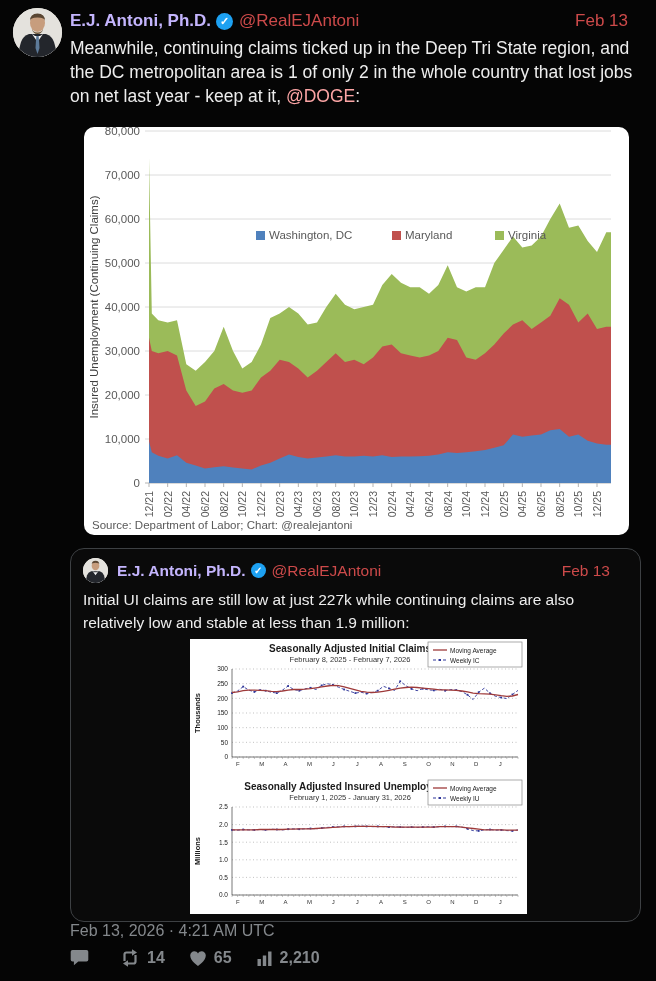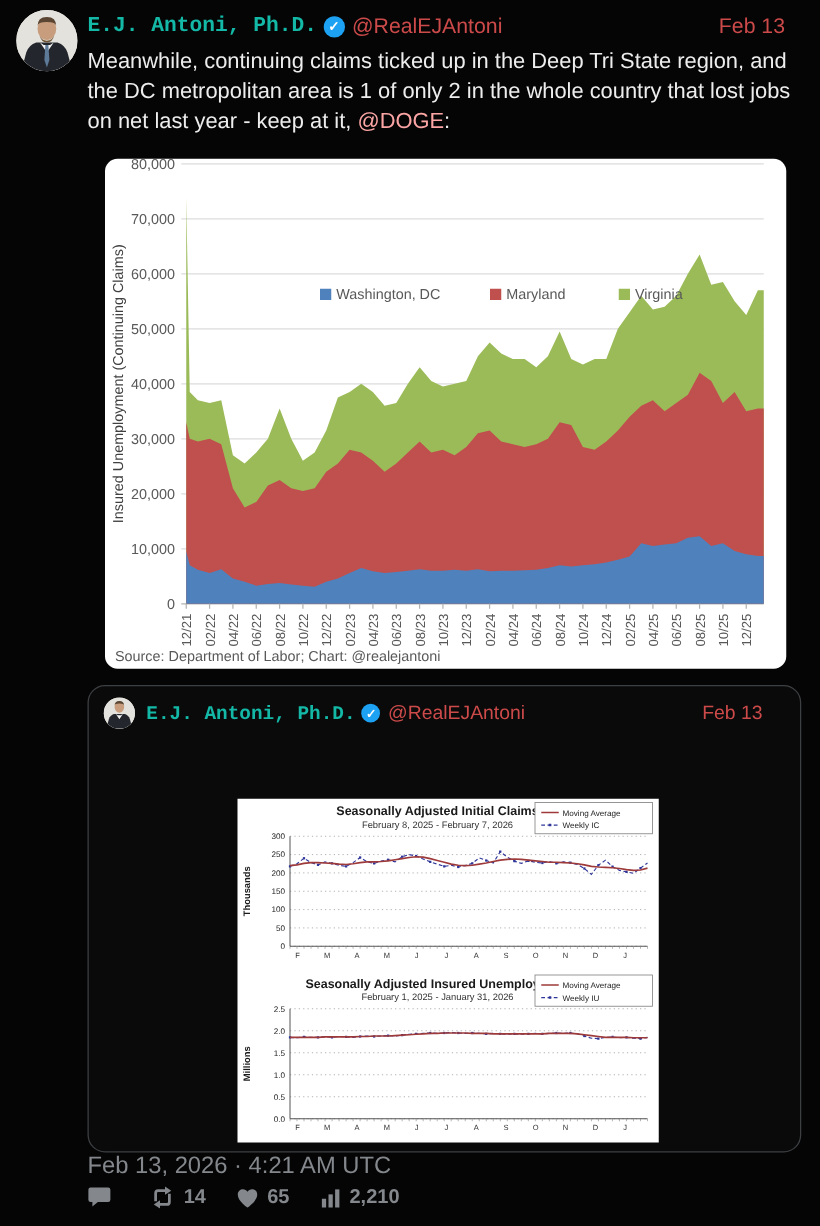--- a/index.html
+++ b/index.html
@@ -9,21 +9,21 @@
     font-family:"Liberation Sans", sans-serif; color:#e9e9e9;
   }
   .avatar-main {
     position:absolute; left:13px; top:8px; width:49px; height:49px;
     border-radius:50%; overflow:hidden; background:#e9e7e2; cursor:pointer;
   }
   .header-main {
     position:absolute; left:70px; top:10px; width:578px; height:22px;
     display:flex; align-items:center; font-size:17px; white-space:nowrap;
   }
-  .fullname { font-weight:bold; color:#14b8a6; cursor:pointer;font-family:Liberation Mono, monospace; }
+  .fullname { font-weight:bold; color:#c4b5fd; cursor:pointer; }
   .badge {
     display:inline-flex; align-items:center; justify-content:center;
     width:17px; height:17px; border-radius:50%; background:#1da1f2;
     color:#fff; font-size:11px; font-weight:bold; margin:0 6px 0 5px; flex:0 0 auto;
   }
   .handle { color:#cd4a4a; cursor:pointer;text-align:right; }
   .spacer { flex:1; }
   .date-link { color:#cd4a4a; cursor:pointer; margin-right:20px; }
   .tweet-text {
     position:absolute; left:70px; top:36px; width:580px;
@@ -49,21 +49,21 @@
   .quote-header .badge { width:15px; height:15px; font-size:10px; }
   .quote-text {
     position:absolute; left:12px; top:40px; width:548px;
     font-size:15.5px; line-height:22.5px; color:#ededed;
   }
   .quote-image {
     position:absolute; left:119px; top:90px; width:337px; height:275px;
     background:#ffffff; cursor:pointer;
   }
   .timestamp {
-    position:absolute; left:70px; top:922px; font-size:19px; color:#84888c;
+    position:absolute; left:70px; top:922px; font-size:16px; color:#84888c;
   }
   .stats-row {
     position:absolute; left:70px; top:946px; width:570px; height:24px;
     display:flex; align-items:center; gap:10px;
     color:#84888c; font-size:16px; font-weight:bold;
   }
   .stat { display:flex; align-items:center; gap:7px; cursor:pointer; margin-right:14px; }
   .stat svg { display:block; }
   svg text { font-family:"Liberation Sans", sans-serif; }
 </style>
@@ -186,20 +186,21 @@
         <ellipse cx="24.5" cy="15" rx="7.5" ry="9" fill="#c79d7d"></ellipse>
         <path d="M17 13 Q17 5.5 24.5 5.5 Q32 5.5 32 13 Q32 9.5 24.5 9.5 Q17 9.5 17 13 Z" fill="#5a4632"></path>
       </svg>
     </span>
     <span class="fullname">E.J. Antoni, Ph.D.</span>
     <span class="badge">✓</span>
     <span class="handle">@RealEJAntoni</span>
     <span class="spacer"></span>
     <span class="date-link">Feb 13</span>
   </div>
+  <div class="quote-text">Initial UI claims are still low at just 227k while continuing claims are also relatively low and stable at less than 1.9 million:</div>
   <div class="quote-image">
     <svg id="quote-chart" width="337" height="275" viewBox="0 0 337 275">
         <text x="160" y="13" font-size="10" font-weight="bold" fill="#1a1a1a" text-anchor="middle">Seasonally Adjusted Initial Claims</text>
         <text x="160" y="23" font-size="7.5" fill="#333" text-anchor="middle">February 8, 2025 - February 7, 2026</text>
         <line x1="42" y1="118" x2="328" y2="118" stroke="#999" stroke-width="0.6" stroke-dasharray="1,2.5"></line>
         <text x="38" y="120.3" font-size="6.5" fill="#222" text-anchor="end">0</text>
         <line x1="42" y1="103.33333333333333" x2="328" y2="103.33333333333333" stroke="#999" stroke-width="0.6" stroke-dasharray="1,2.5"></line>
         <text x="38" y="105.63333333333333" font-size="6.5" fill="#222" text-anchor="end">50</text>
         <line x1="42" y1="88.66666666666667" x2="328" y2="88.66666666666667" stroke="#999" stroke-width="0.6" stroke-dasharray="1,2.5"></line>
         <text x="38" y="90.96666666666667" font-size="6.5" fill="#222" text-anchor="end">100</text>

